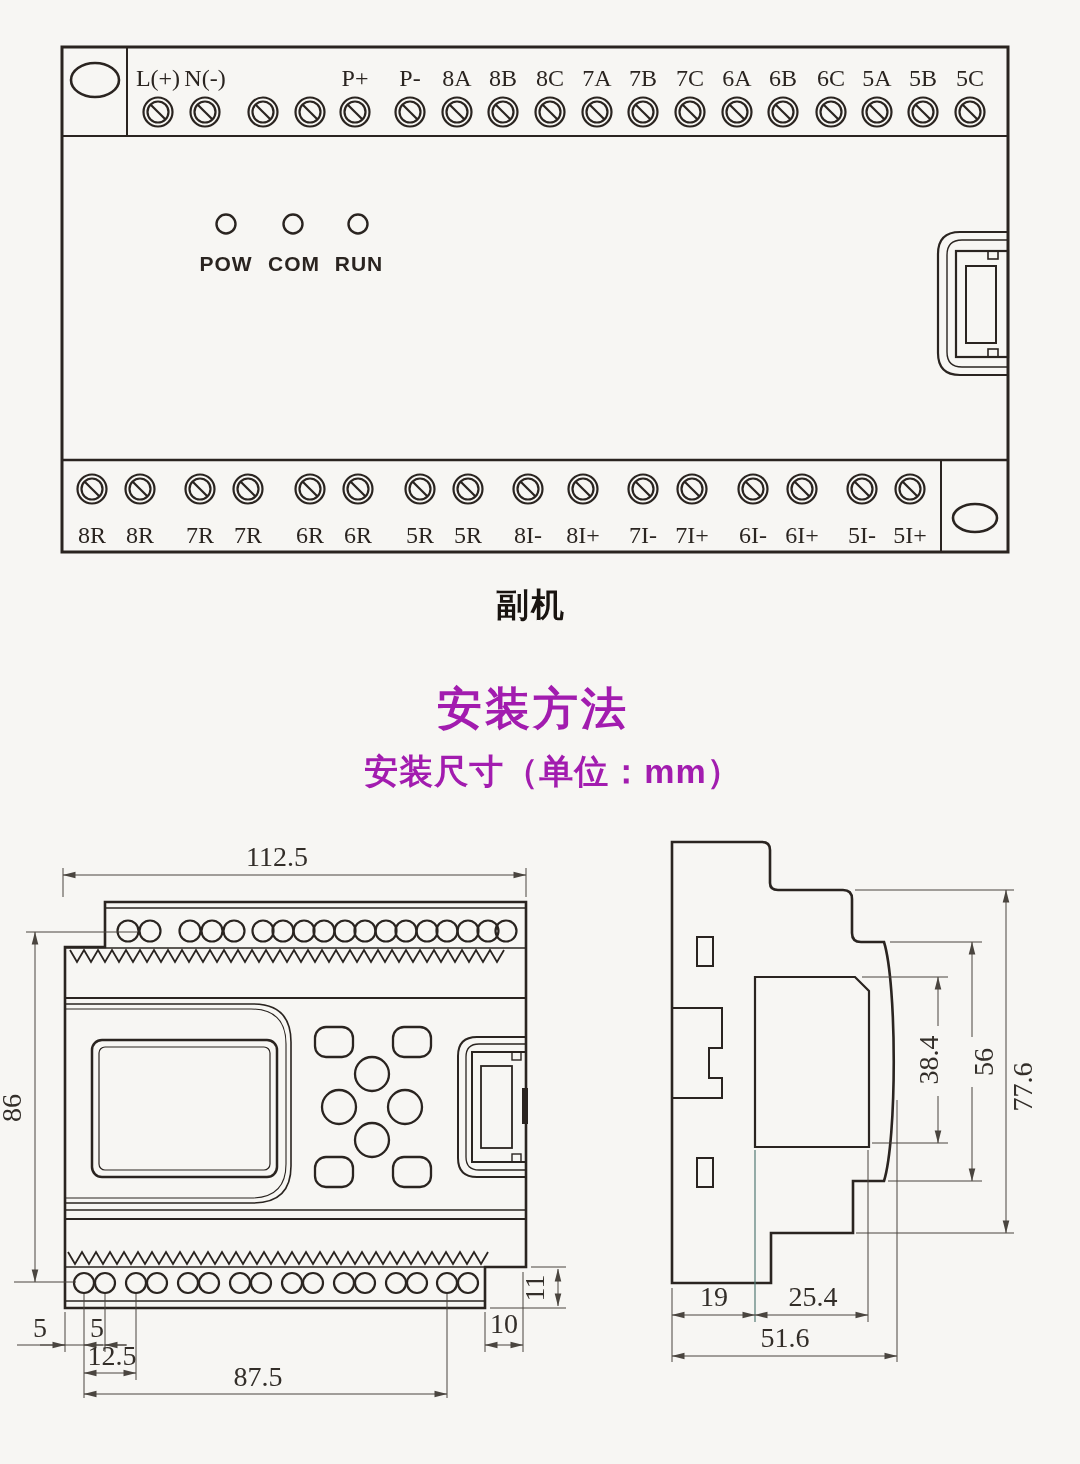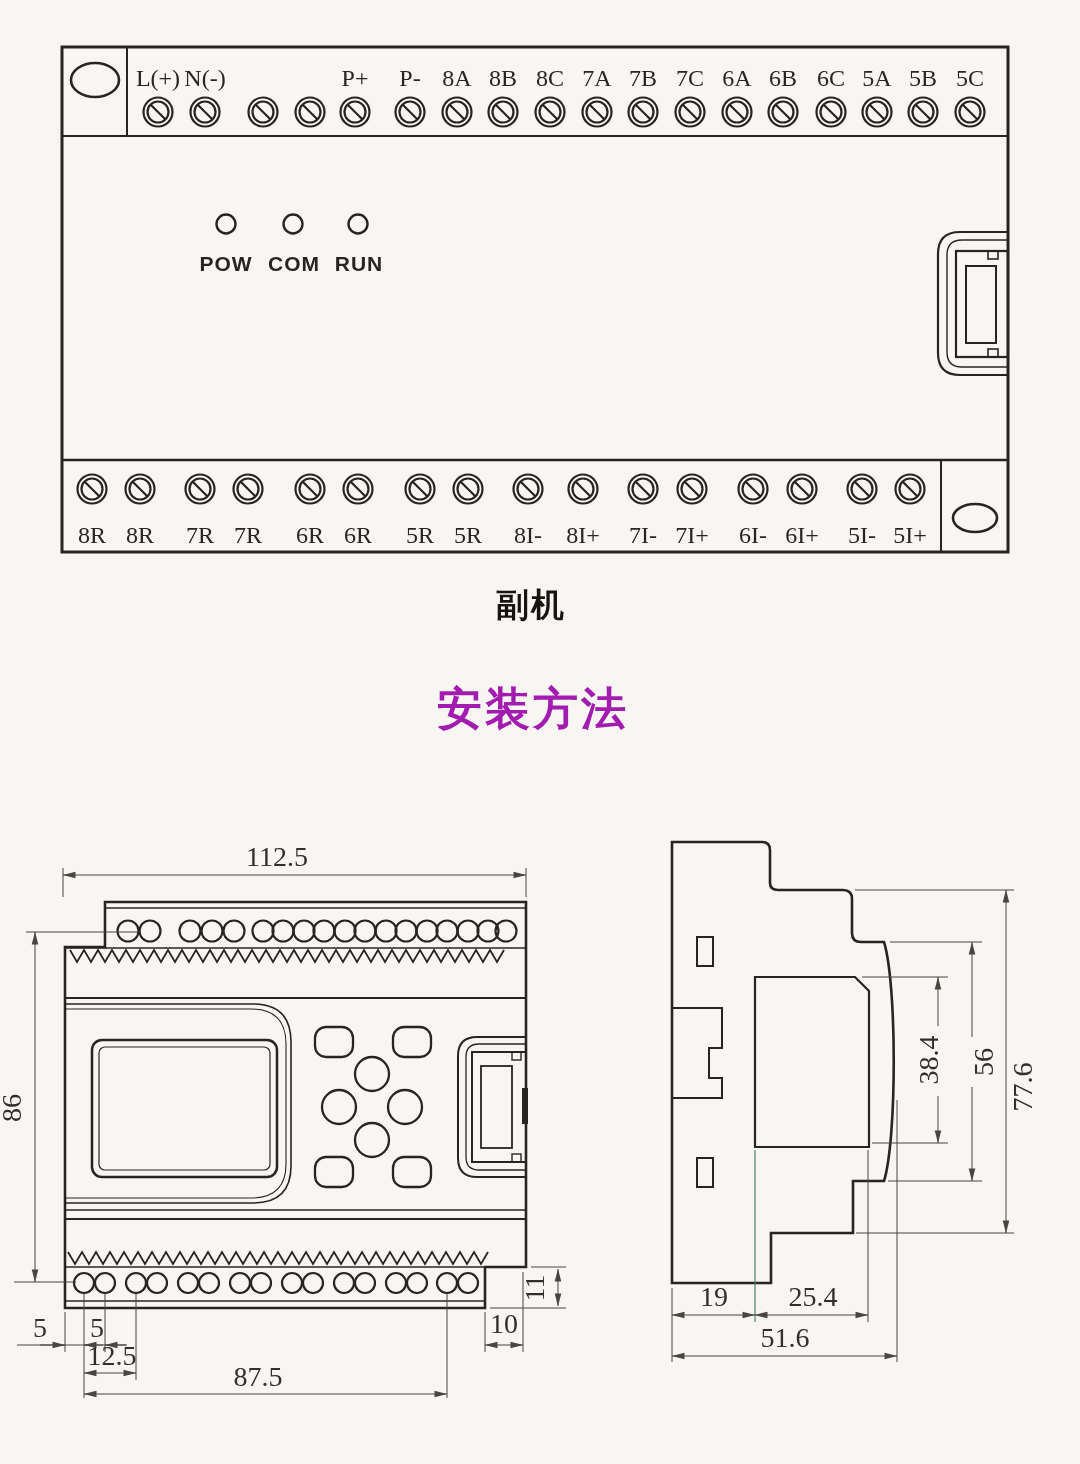--- a/index.html
+++ b/index.html
@@ -303,14 +303,15 @@
       <text class="dimtxt" x="714" y="1306">19</text>
       <text class="dimtxt" x="813" y="1306">25.4</text>
       <line class="dim" x1="672" y1="1356" x2="897" y2="1356" marker-start="url(#arr)" marker-end="url(#arr)"></line>
       <text class="dimtxt" x="785" y="1347">51.6</text>
     </g>
   </g>
 </svg>
 
 <div id="dev-caption" class="caption">副机</div>
 <div id="main-title" class="heading">安装方法</div>
+<div id="sub-title" class="heading">安装尺寸（单位：mm）</div>
 
 </div>
 
 </body></html>

